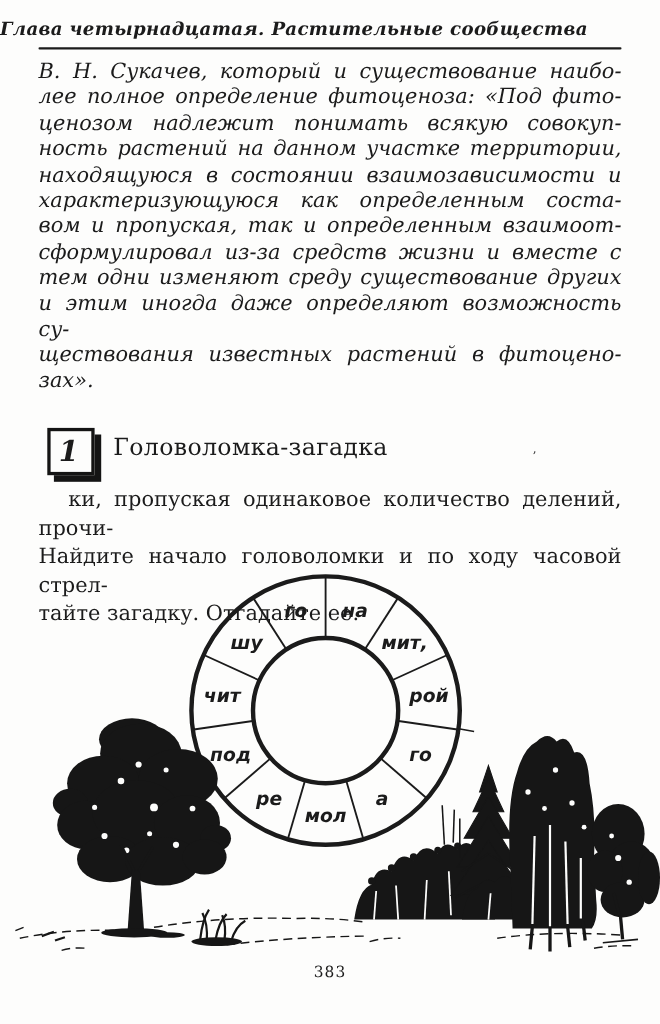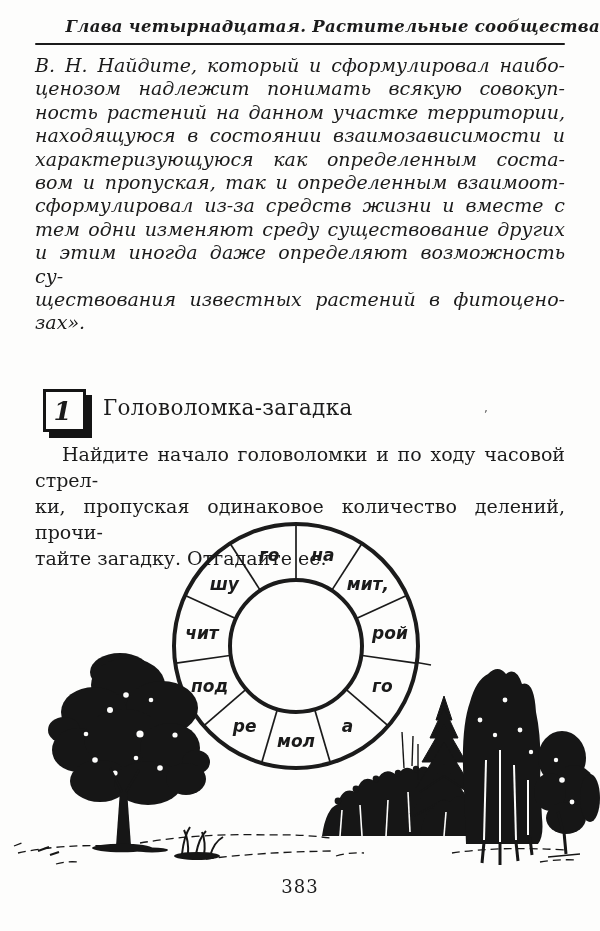--- a/index.html
+++ b/index.html
@@ -7,21 +7,21 @@
     position:relative;
     width:600px;height:931px;
     background:#fdfdfc;
     color:#1b1b1b;
     font-family:"DejaVu Serif", serif;
     overflow:hidden;
   }
   
   .chapter-header{
     position:absolute;top:17px;left:0;width:600px;
-    text-align:right;
+    text-align:left;
     font-style:italic;font-weight:bold;font-size:16.5px;
     letter-spacing:.3px;
   }
   .header-rule{
     position:absolute;top:43px;left:35px;width:530px;height:2px;
     background:#1b1b1b;border-radius:1px;
   }
   
   .quote{
     position:absolute;top:54px;left:35px;width:530px;
@@ -76,33 +76,34 @@
   }
   
   .illustration{position:absolute;left:0;top:640px;width:600px;height:235px;}
   .ink{fill:#161616;}
   .ink-stroke{stroke:#161616;fill:none;}
   .paper{fill:#fdfdfc;}
   .paper-stroke{stroke:#fdfdfc;fill:none;}
   
   .page-number{
     position:absolute;top:876px;left:0;width:600px;
-    text-align:center;font-size:18px;letter-spacing:1px;
+    text-align:center;font-size:14px;letter-spacing:1px;
   }
 </style>
 </head>
 <body>
 
 <div class="page">
 
   <div class="chapter-header">Глава четырнадцатая. Растительные сообщества</div>
   <div class="header-rule"></div>
 
   <div class="quote">
-      <div class="qline">В. Н. Найдите, который и сформулировал наибо-</div>
+      <div class="qline">В. Н. Сукачев, который и существование наибо-</div>
+      <div class="qline">лее полное определение фитоценоза: «Под фито-</div>
       <div class="qline">ценозом надлежит понимать всякую совокуп-</div>
       <div class="qline">ность растений на данном участке территории,</div>
       <div class="qline">находящуюся в состоянии взаимозависимости и</div>
       <div class="qline">характеризующуюся как определенным соста-</div>
       <div class="qline">вом и пропуская, так и определенным взаимоот-</div>
       <div class="qline">сформулировал из-за средств жизни и вместе с</div>
       <div class="qline">тем одни изменяют среду существование других</div>
       <div class="qline">и этим иногда даже определяют возможность су-</div>
       <div class="qline">ществования известных растений в фитоцено-</div>
       <div class="qline">зах».</div>
@@ -111,22 +112,22 @@
   <div class="exercise-row">
     <div class="num-box">
       <span>1</span>
     </div>
     <div class="exercise-title">Головоломка-загадка</div>
   </div>
 
   <span class="stray-mark">’</span>
 
   <div class="instruction">
+      <div class="iline">ки, пропуская одинаковое количество делений, прочи-</div>
       <div class="iline">Найдите начало головоломки и по ходу часовой стрел-</div>
-      <div class="iline">ки, пропуская одинаковое количество делений, прочи-</div>
       <div class="iline">тайте загадку. Отгадайте ее.</div>
     </div>
 
   <div class="wheel-wrap">
     <svg width="272" height="262" viewBox="0 0 272 262">
       <circle class="wheel-circle" cx="131" cy="131" r="122"></circle>
       <circle class="wheel-circle" cx="131" cy="131" r="66"></circle>
       <line class="wheel-artifact" x1="252" y1="147.5" x2="266" y2="150"></line>
     <line x1="131.0" y1="64.0" x2="131.0" y2="10.0" class="wheel-divider"></line>
         <text x="157.8" y="45.8" class="wheel-label">на</text>

